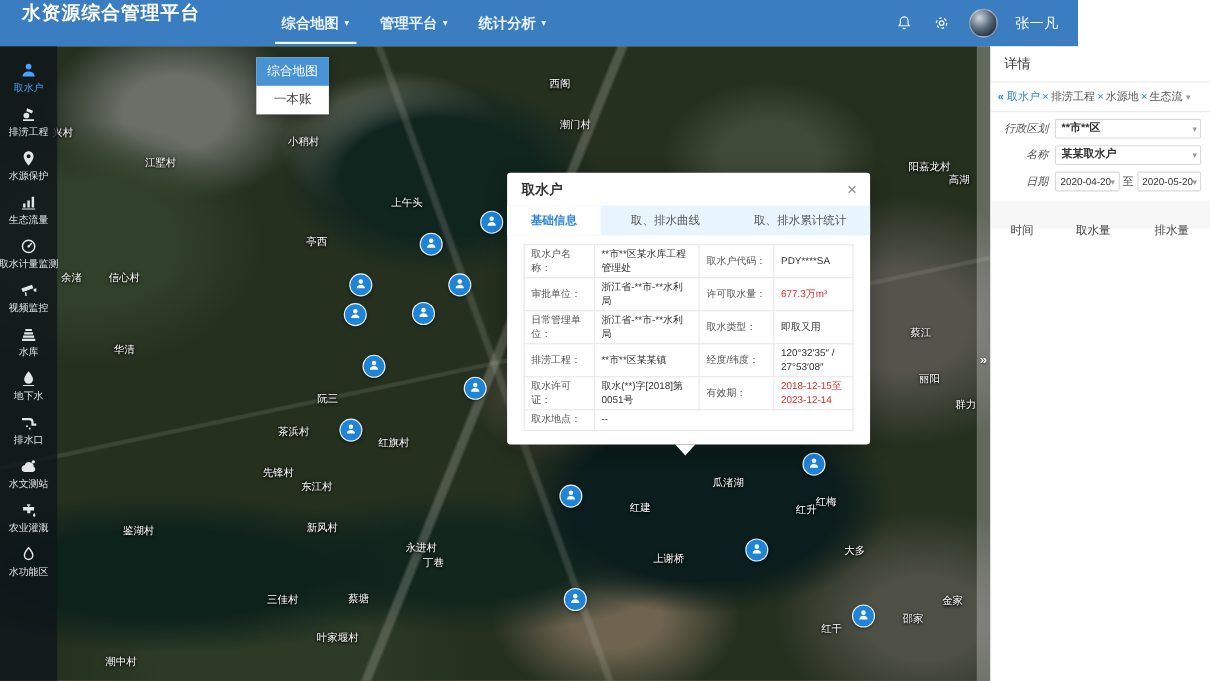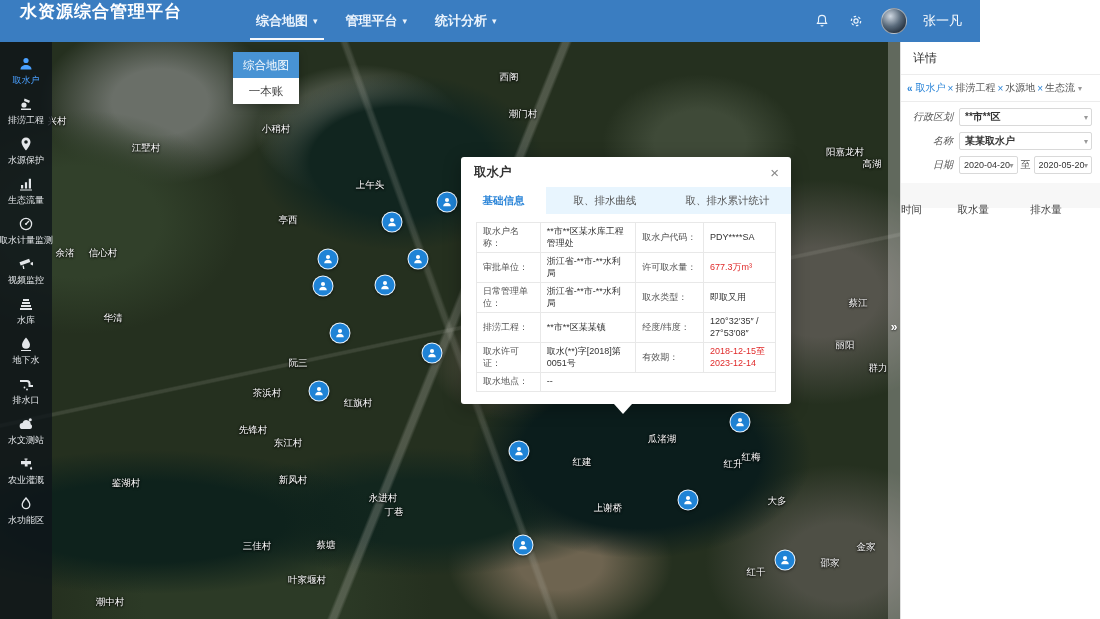--- a/index.html
+++ b/index.html
@@ -112,21 +112,21 @@
   .form-row .flabel { width:52px; flex:none; text-align:right; font-size:10px; color:#555; margin-right:6px;font-style:italic; }
   .ctl { position:relative; flex:1; height:18px; border:1px solid #d9d9d9; border-radius:2px;
          background:#fff; font-size:10px; color:#333; line-height:16px; padding:0 0 0 5px;
          white-space:nowrap; overflow:hidden; cursor:pointer; }
   .ctl.bold { font-weight:600; }
   .ctl .caret { position:absolute; right:3px; top:1px; color:#999; font-size:8px; }
   .ctl.date { font-size:9px; padding:0 10px 0 4px; }
   .date-sep { font-size:10px; color:#555; margin:0 3px; }
   .ptable-head { display:flex; align-items:center; height:25px; background:#f7f7f7; margin-top:9px;
            font-size:10.5px; color:#444; }
-  .ptable-head .th { text-align:left;margin-top:29px; }
+  .ptable-head .th { text-align:center;margin-top:29px; }
   .ptable-head .th:nth-child(1){ flex:.85; } .ptable-head .th:nth-child(2){ flex:1.1; } .ptable-head .th:nth-child(3){ flex:1.05; }
 </style>
 </head>
 <body>
 
 <div id="stage">
 
   <div class="map"></div>
 
     <span class="map-label" style="left: 57px; top: 121px;">兴村</span>
@@ -138,29 +138,29 @@
     <span class="map-label" style="left: 509px; top: 77px;">西阁</span>
 
     <span class="map-label" style="left: 523px; top: 114px;">潮门村</span>
 
     <span class="map-label" style="left: 370px; top: 185px;">上午头</span>
 
     <span class="map-label" style="left: 288px; top: 220px;">亭西</span>
 
     <span class="map-label" style="left: 65px; top: 253px;">余渚</span>
 
-    <span class="map-label" style="left: 103px; top: 253px; text-align: right;">信心村</span>
+    <span class="map-label" style="left: 113px; top: 253px; text-align: right;">信心村</span>
 
     <span class="map-label" style="left: 113px; top: 318px;">华清</span>
 
     <span class="map-label" style="left: 845px; top: 152px;">阳嘉龙村</span>
 
     <span class="map-label" style="left: 872px; top: 164px;">高湖</span>
 
-    <span class="map-label" style="left: 858px; top: 303px; text-align: right;">蔡江</span>
+    <span class="map-label" style="left: 837px; top: 303px; text-align: right;">蔡江</span>
 
     <span class="map-label" style="left: 845px; top: 345px;">丽阳</span>
 
     <span class="map-label" style="left: 878px; top: 368px;">群力</span>
 
     <span class="map-label" style="left: 298px; top: 363px;">阮三</span>
 
     <span class="map-label" style="left: 267px; top: 393px;">茶浜村</span>
 
     <span class="map-label" style="left: 358px; top: 403px;">红旗村</span>

